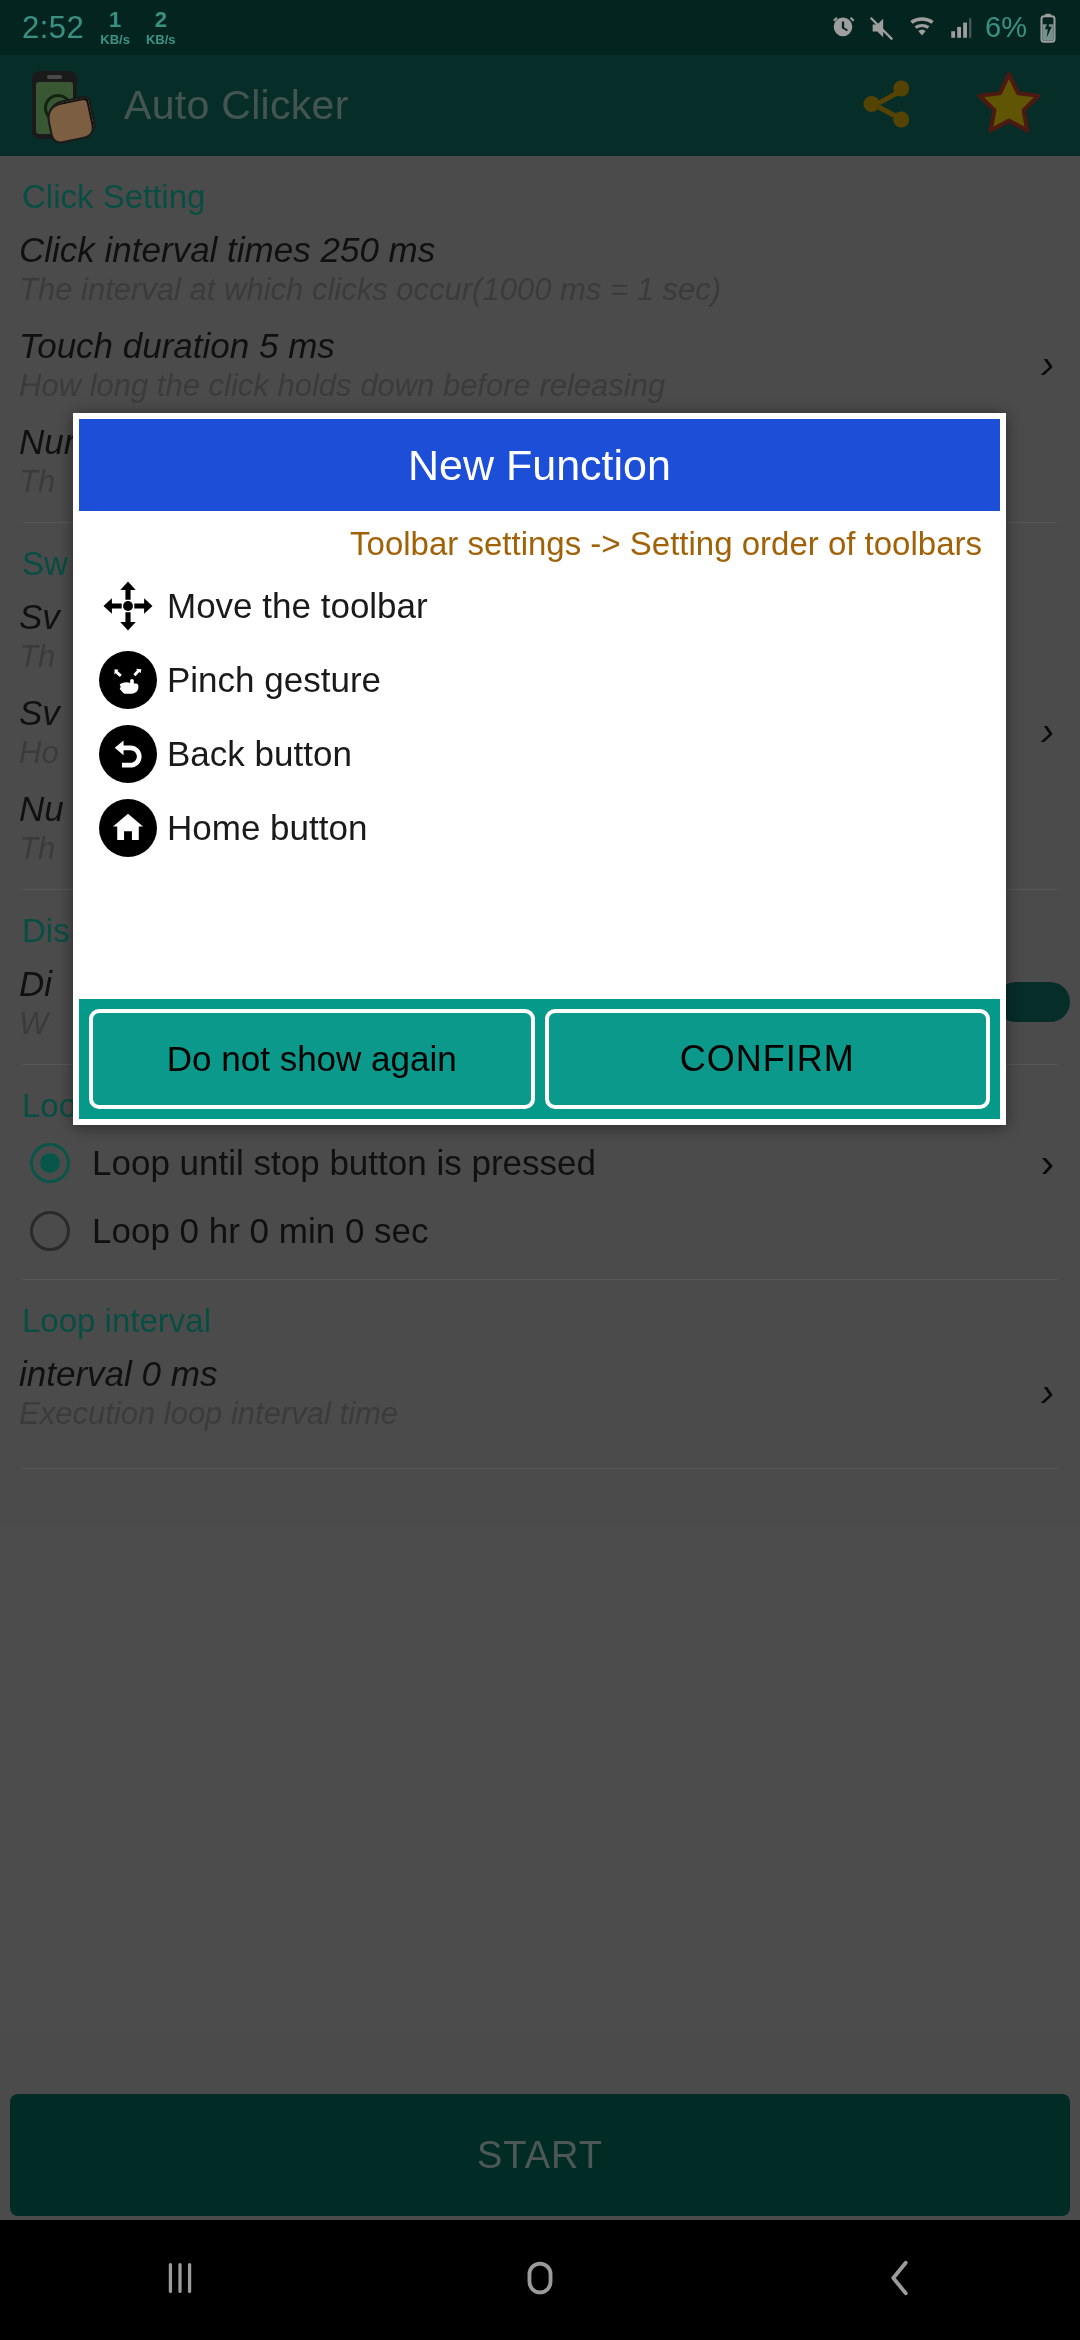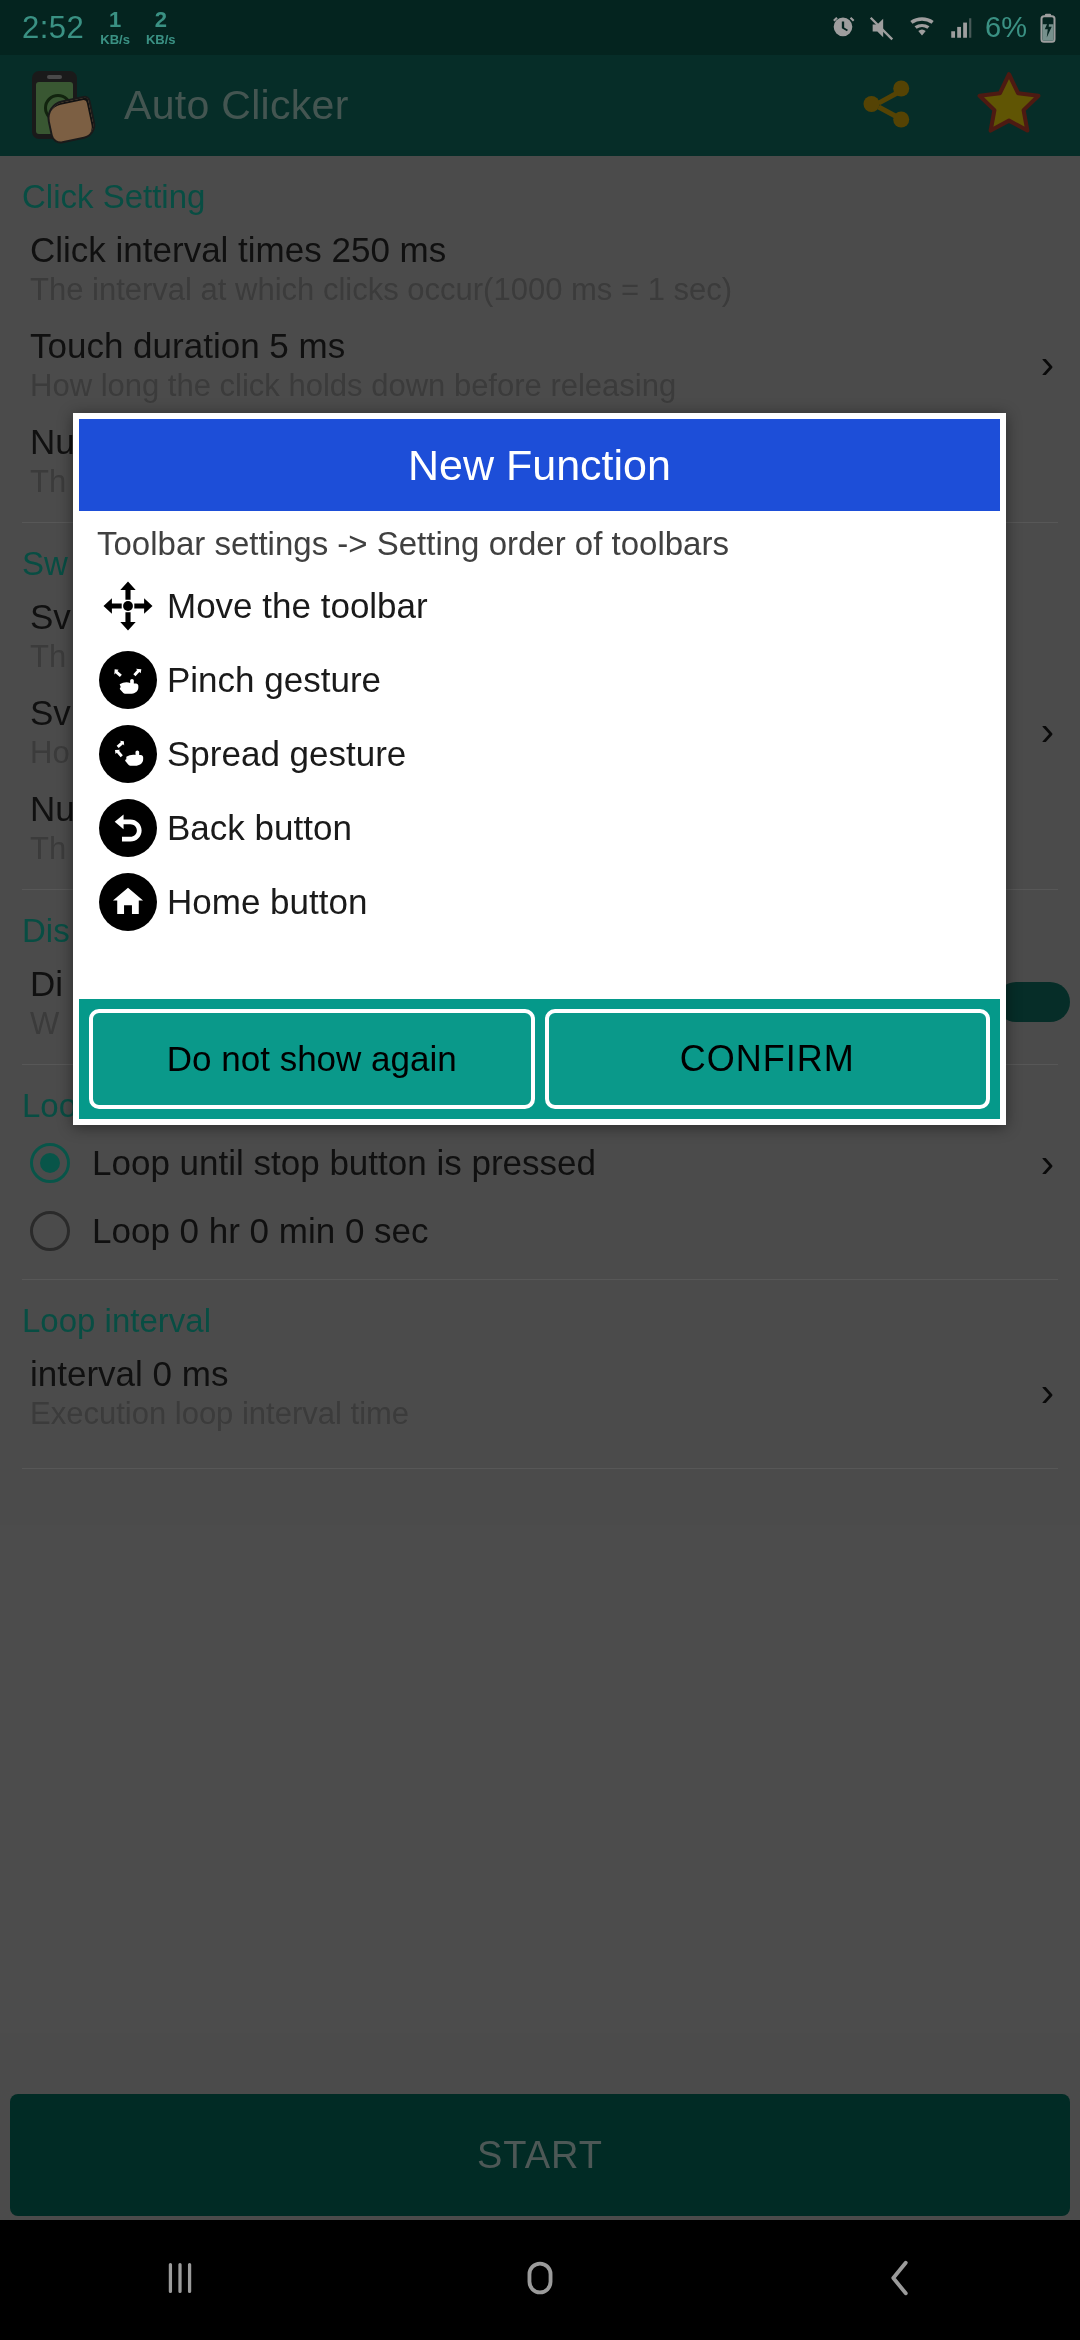--- a/index.html
+++ b/index.html
@@ -55,21 +55,21 @@
     border:2px solid #2a2a2a;
   }
   .app-title{
     margin-left:22px; font-size:41px; color:#6e8a84; letter-spacing:.3px;
   }
   .appbar-actions{ margin-left:auto; display:flex; align-items:center; gap:54px; padding-right:10px; }
 
   
   .page{ position:absolute; left:0; top:156px; width:1080px; height:2064px; }
   .sect-title{ color:#0e7d6c; font-size:33px; padding:22px 22px 4px; }
-  .row{ position:relative; padding:10px 70px 8px 30px; }
+  .row{ position:relative; padding:10px 70px 8px 19px;font-style:italic; }
   .row .main{ font-size:35px; color:#1a1a1a; }
   .row .sub{ font-size:31px; color:#5f5f5f; margin-top:2px; }
   .chev{
     position:absolute; right:26px; top:50%; transform:translateY(-50%);
     font-size:40px; color:#111; line-height:1;
   }
   .divider{ height:1px; background:#8d8d8d; margin:14px 22px 0; }
   .radio-row{ display:flex; align-items:center; gap:22px; padding:14px 70px 14px 30px; position:relative; }
   .radio{ width:40px; height:40px; border:3px solid #444; border-radius:50%; flex:none; position:relative; }
   .radio.on{ border-color:#0e8a76; }
@@ -98,21 +98,21 @@
     background:#ffffff; border:6px solid #ffffff;
     box-shadow:0 2px 14px rgba(0,0,0,.45);
     display:flex; flex-direction:column; overflow:hidden;
   }
   .dlg-head{
     height:92px; background:#1d4ed8; flex:none;
     display:flex; align-items:center; justify-content:center;
   }
   .dlg-head .t{ color:#ffffff; font-size:43px; }
   .dlg-body{ flex:1 1 auto; background:#ffffff; overflow:hidden; }
-  .dlg-section{ color:#404040; font-size:33px; padding:14px 18px 6px; }
+  .dlg-section{ color:#a16207; font-size:33px; padding:14px 18px 6px;text-align:right; }
   .dlg-item{
     display:flex; align-items:center; gap:8px;
     padding:6px 18px; min-height:61px;
   }
   .dlg-item .ico{ width:62px; height:62px; flex:none; display:flex; align-items:center; justify-content:center; }
   .dlg-item .lbl{ font-size:35px; color:#1a1a1a; }
   .circ{ width:58px; height:58px; border-radius:50%; background:#000; display:flex; align-items:center; justify-content:center; }
   .circ svg{ display:block; }
 
   .dlg-foot{
@@ -322,32 +322,20 @@
           <svg width="40" height="40" viewBox="0 0 24 24" fill="#fff">
             <path d="M4 5.5l2.4.3-.7.8 2.6 2.3-1.2 1.3L4.5 7.9l-.7.8z"></path>
             <path d="M20 5.5l-.4 2.4-.8-.7-2.3 2.6-1.3-1.2 2.3-2.6-.8-.7z"></path>
             <path d="M7 14.6c1.3-.8 2.7-1.2 4.1-1.2.8 0 1.6.1 2.2.4v-1.3c0-.6.5-1.1 1.1-1.1s1.1.5 1.1 1.1v1.6h1.3c.8 0 1.4.6 1.4 1.4v1c0 1.2-.6 2.3-1.6 2.9l-.7.4c-.5.3-1.1.5-1.7.5h-3.4c-.8 0-1.5-.3-2-.9l-1.5-1.7a.8.8 0 01.4-1.3z"></path>
           </svg>
         </span>
       </span>
       <span class="lbl">Pinch gesture</span>
     </div>
 
-    <div class="dlg-item">
-      <span class="ico">
-        <span class="circ">
-          <svg width="40" height="40" viewBox="0 0 24 24" fill="#fff">
-            <path d="M9.5 4.3L7.1 4l.7.8L5.2 7.1l1.2 1.3 2.6-2.3.7.8z"></path>
-            <path d="M4.2 9.6l.3 2.4.8-.7 2.3 2.6 1.3-1.2-2.3-2.6.8-.7z"></path>
-            <path d="M11 13.6c1.3-.8 2.7-1.2 4.1-1.2.5 0 1 0 1.4.2V11c0-.6.5-1.1 1.1-1.1s1.1.5 1.1 1.1v1.6h1c.8 0 1.4.6 1.4 1.4v1.2c0 1.2-.6 2.3-1.6 2.9l-.6.4c-.5.3-1.1.5-1.7.5H14c-.8 0-1.5-.3-2-.9l-1.5-1.7a.8.8 0 01.5-1.3z"></path>
-          </svg>
-        </span>
-      </span>
-      <span class="lbl">Spread gesture</span>
-    </div>
 
     <div class="dlg-item">
       <span class="ico">
         <span class="circ">
           <svg width="38" height="38" viewBox="0 0 24 24" fill="#fff">
             <path d="M9.8 4.2v2.9C6.3 7.6 3.6 10.5 3.6 14c0 1.9.8 3.6 2.1 4.8l2-2.1a4 4 0 01-1.2-2.7c0-1.9 1.5-3.4 3.3-3.6v3l5.2-4.6z" opacity="0"></path>
             <path d="M13.8 6.6H9.2V3.4L3.6 8.1l5.6 4.7V9.6h4.3c2.3 0 4.1 1.8 4.1 4s-1.8 4-4.1 4H8.2v3h5.3c4 0 7.1-3.1 7.1-7s-3.1-7-7.1-7z"></path>
           </svg>
         </span>
       </span>

